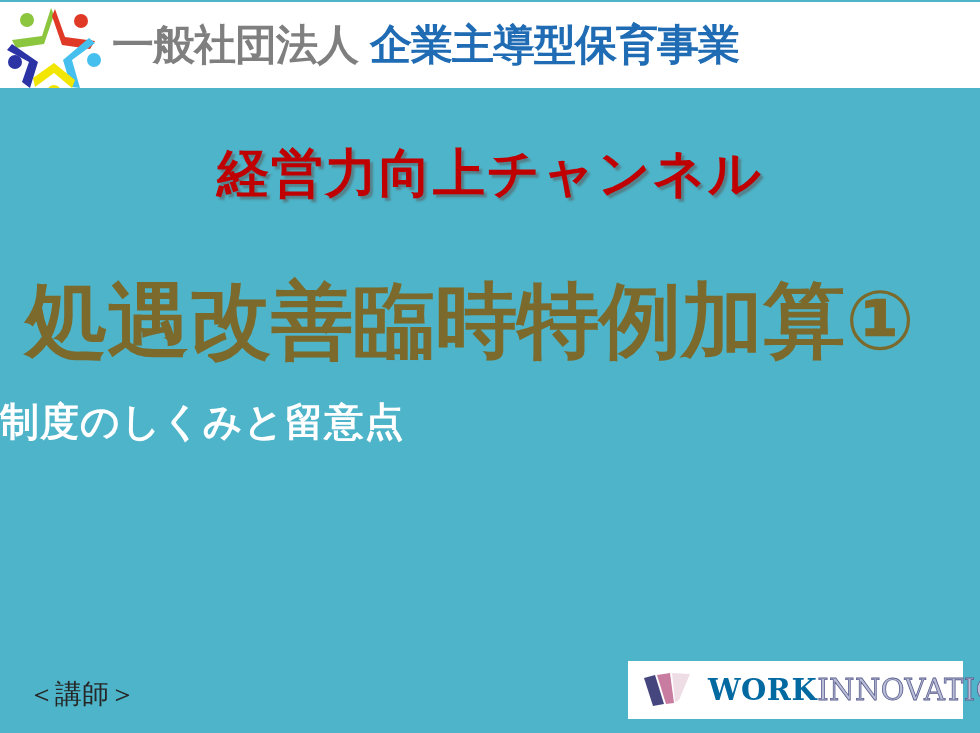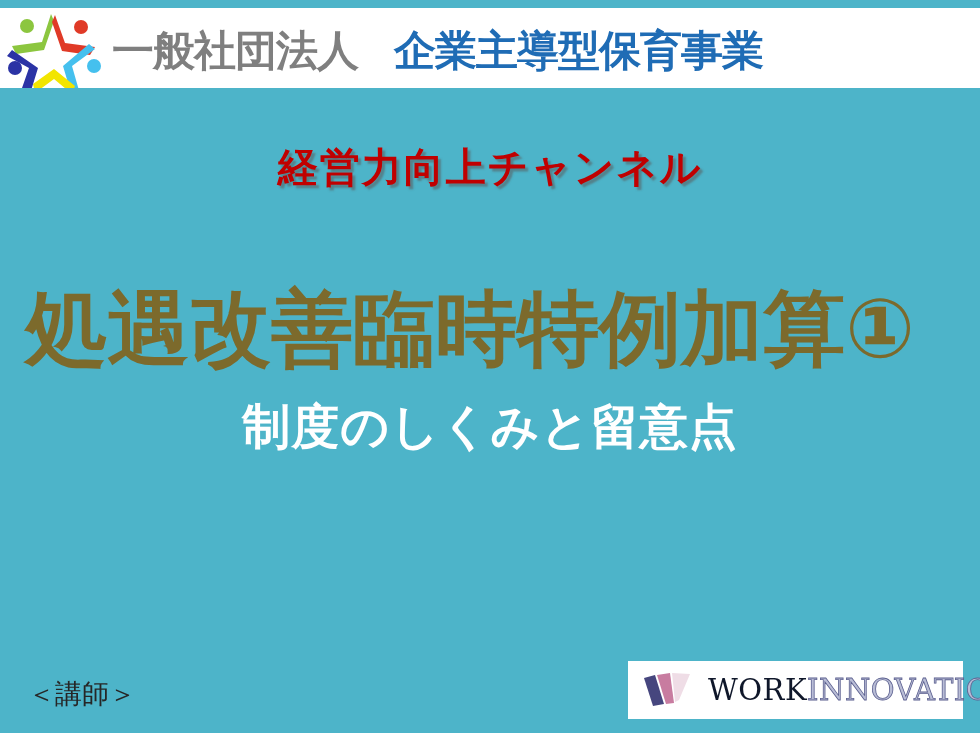--- a/index.html
+++ b/index.html
@@ -16,21 +16,21 @@
     width: 980px;
     height: 733px;
     overflow: hidden;
     background: #4db4c9;
   }
 
   
   .header-band {
     position: absolute;
     left: 0;
-    top: 8px;
+    top: 2px;
     width: 980px;
     height: 88px;
     background: #ffffff;
     display: flex;
     align-items: center;
     box-sizing: border-box;
   }
 
   .assoc-logo {
     position: absolute;
@@ -49,72 +49,71 @@
     display: flex;
     align-items: center;
     white-space: nowrap;
     font-family: "DejaVu Sans", "Liberation Sans", sans-serif;
     font-weight: bold;
     font-size: 42px;
     letter-spacing: -1px;
     line-height: 1;
   }
   .assoc-name .seg-gray  { color: #7f7f7f; }
-  .assoc-name .seg-blue  { color: #1f6cb5; margin-left: 24px; }
+  .assoc-name .seg-blue  { color: #1f6cb5; }
   .assoc-name .seg-space { display: inline-block; width: 12px; }
 
   
   .body-area {
     position: absolute;
     left: 0;
     top: 88px;
     width: 980px;
     height: 645px;
     background: #4db4c9;
   }
 
   .channel-title {
     position: absolute;
     left: 0;
     top: 147px;
     width: 980px;
     text-align: center;
     font-family: "DejaVu Sans", "Liberation Sans", sans-serif;
     font-weight: bold;
-    font-size: 40px;
+    font-size: 52px;
     letter-spacing: 2px;
     color: #c00000;
     text-shadow: 3px 3px 2px rgba(90, 90, 90, 0.55);
     line-height: 1;
   }
 
   .main-title {
     position: absolute;
     left: 0;
-    top: 288px;
+    top: 280px;
     width: 940px;
     text-align: center;
     font-family: "DejaVu Sans", "Liberation Sans", sans-serif;
     font-weight: bold;
     font-size: 82px;
     letter-spacing: 0px;
     color: #7c6a2c;
     line-height: 1;
     white-space: nowrap;
   }
 
   .sub-title {
     position: absolute;
     left: 0;
     top: 402px;
     width: 980px;
-    text-align: center;
-    font-family: "DejaVu Sans", "Liberation Sans", sans-serif;
-    font-weight: bold;
-    font-size: 48px;
+    font-family: "DejaVu Sans", "Liberation Sans", sans-serif;
+    font-weight: bold;
+    font-size: 39px;
     letter-spacing: 1px;
     color: #ffffff;
     line-height: 1;
   }
 
   
   .presenter {
     position: absolute;
     left: 28px;
     top: 608px;
@@ -146,22 +145,22 @@
     margin-right: 10px;
   }
   .wi-text {
     font-family: "DejaVu Serif", "Liberation Serif", serif;
     font-size: 29px;
     letter-spacing: 0.5px;
     line-height: 1;
     white-space: nowrap;
   }
   .wi-text .wi-work {
-    color: #0f172a;
-    font-weight: normal;
+    color: #0369a1;
+    font-weight: bold;
   }
   .wi-text .wi-innov {
     color: #b9bdd6;
     font-weight: normal;
     -webkit-text-stroke: 0.8px #5c6090;
   }
 </style>
 </head>
 <body>
 

